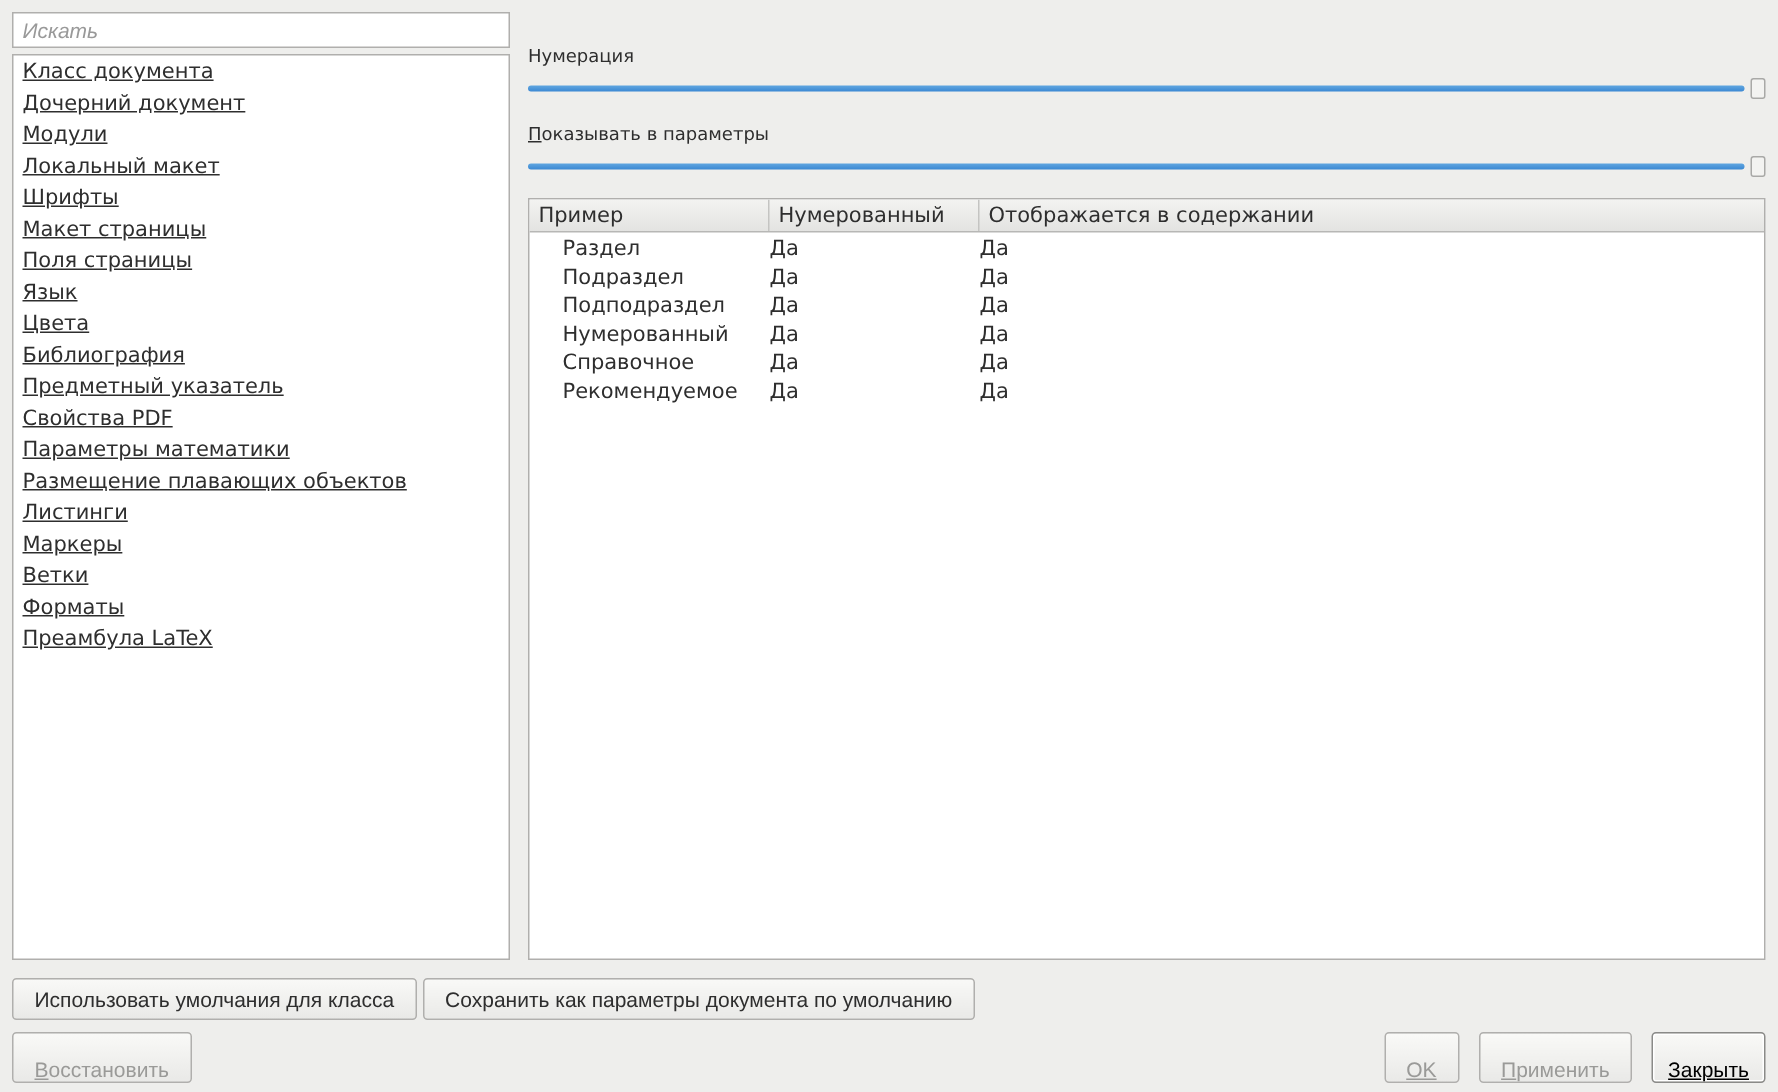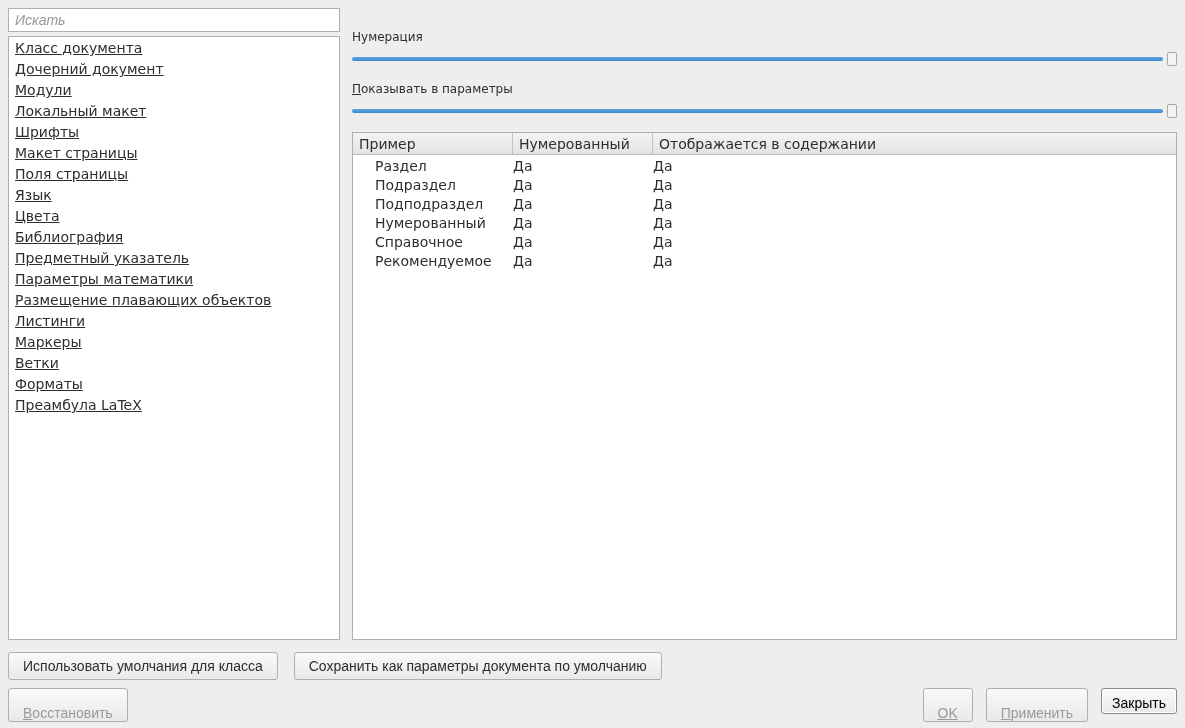--- a/index.html
+++ b/index.html
@@ -127,21 +127,21 @@
   .toc-row {
     display: flex;
     line-height: 19px;
     font-size: 14px;
   }
   .toc-row .c1 { width: 138px; }
   .toc-row .c2 { width: 140px; }
   .toc-row .c3 { flex: 1; }
   .bottom-buttons {
     display: flex;
-    gap: 16px;
+    gap: 4px;
     margin-top: 12px;
   }
   .bottom-buttons button {
     height: 28px;
     padding: 0 14px;
     background: linear-gradient(#f9f9f7,#e9e9e7);
     border: 1px solid #b0afad;
     border-radius: 3px;
     font-size: 14px;
     color: #2e2e2e;
@@ -163,27 +163,28 @@
     font-size: 14px;
     cursor: pointer;
     color: #2e2e2e;
   }
   .dlg-btn.disabled {
     color: #9a9a98;
   }
   .dlg-btn.disabled .ul { text-decoration: underline; }
   .dlg-close {
     height: 26px;
-    padding: 6px 10px;
+    padding: 16px 10px;
     background: linear-gradient(#f9f9f7,#e9e9e7);
     border: 1px solid #8a8a88;
     border-radius: 3px;
     font-size: 14px;
     cursor: pointer;
     box-shadow: inset 0 0 0 1px #fff;
+    text-decoration: underline;
   }
   .under { text-decoration: underline; }
 </style>
 </head>
 <body>
 <div class="container">
 
   <div class="main-row">
     <div class="left-pane">
       <input class="search-input" placeholder="Искать" style="">
@@ -192,20 +193,21 @@
           <div class="sidebar-item">Дочерний документ</div>
           <div class="sidebar-item">Модули</div>
           <div class="sidebar-item">Локальный макет</div>
           <div class="sidebar-item">Шрифты</div>
           <div class="sidebar-item">Макет страницы</div>
           <div class="sidebar-item">Поля страницы</div>
           <div class="sidebar-item">Язык</div>
           <div class="sidebar-item">Цвета</div>
           <div class="sidebar-item">Библиография</div>
           <div class="sidebar-item">Предметный указатель</div>
+          <div class="sidebar-item">Свойства PDF</div>
           <div class="sidebar-item">Параметры математики</div>
           <div class="sidebar-item">Размещение плавающих объектов</div>
           <div class="sidebar-item">Листинги</div>
           <div class="sidebar-item">Маркеры</div>
           <div class="sidebar-item">Ветки</div>
           <div class="sidebar-item">Форматы</div>
           <div class="sidebar-item">Преамбула LaTeX</div>
         </div>
     </div>
 

